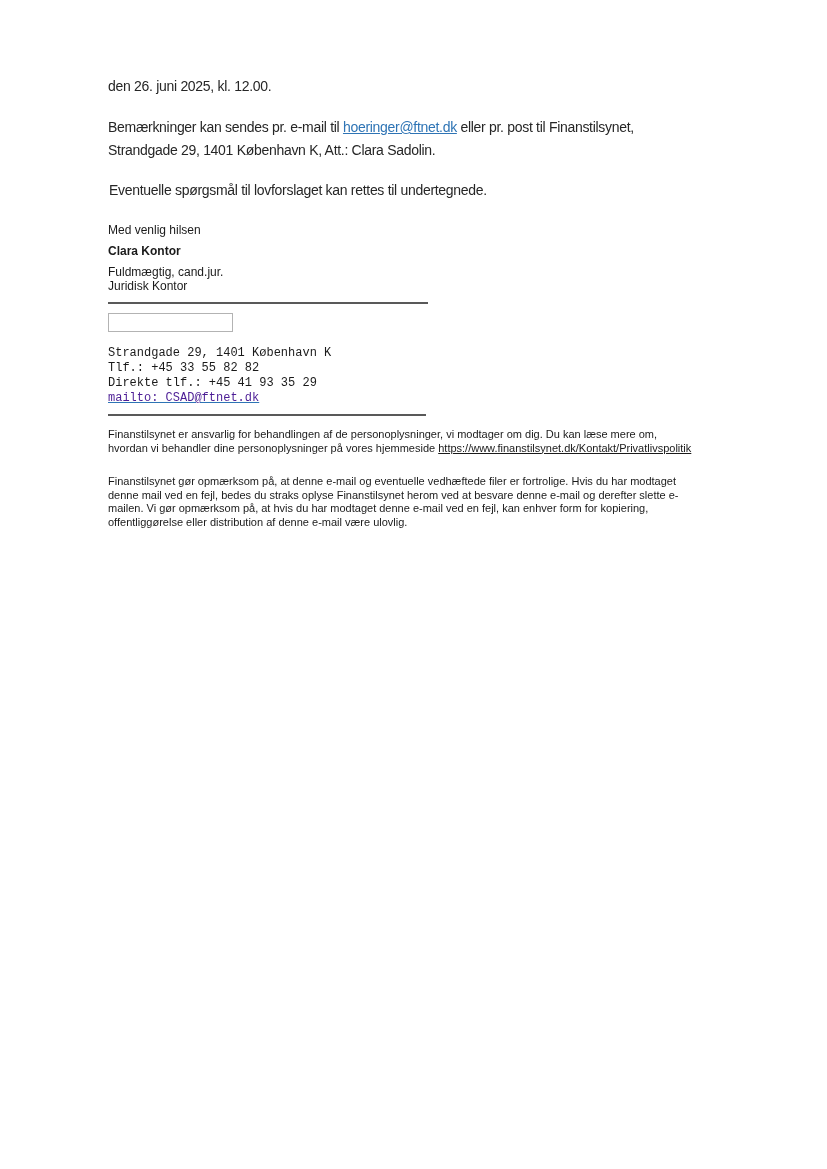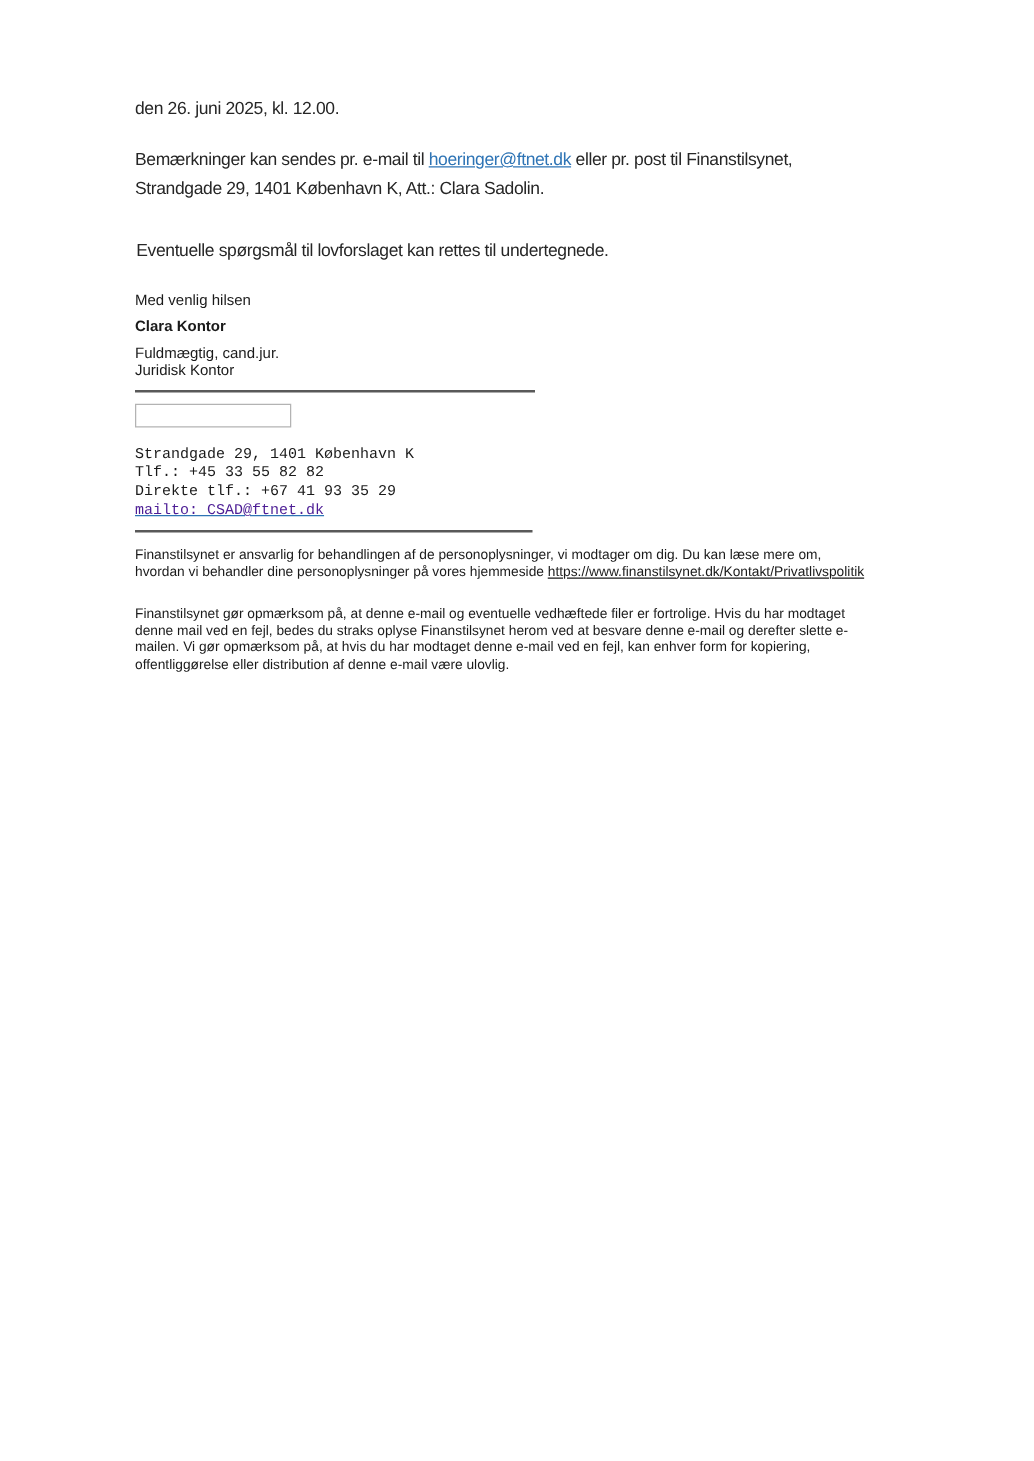--- a/index.html
+++ b/index.html
@@ -23,21 +23,21 @@
   
   .body-text {
     font-size: 14px;
     letter-spacing: -0.3px;
     line-height: 23px;
     margin: 0;
     color: #262626;
     white-space: pre-line;
   }
   .p-date      { margin: 0 0 18px 0; }
-  .p-remarks   { margin: 0 0 27px 0; }
+  .p-remarks   { margin: 0 0 17px 0; }
   .p-questions { margin: 1px; }
   .link-blue {
     color: #2E74B5;
     text-decoration: underline;
     cursor: pointer;
   }
   
   .signature {
     margin-top: 21px;
     font-size: 12px;
@@ -107,21 +107,21 @@
       <p class="sig-title">Fuldmægtig, cand.jur.
 Juridisk Kontor</p>
 
       <div class="divider"></div>
 
       <div class="img-placeholder"></div>
 
       <div class="sig-address">
         <div>Strandgade 29, 1401 København K</div>
         <div>Tlf.: +45 33 55 82 82</div>
-        <div>Direkte tlf.: +67 41 93 35 29</div>
+        <div>Direkte tlf.: +45 41 93 35 29</div>
         <a class="sig-link">mailto: CSAD@ftnet.dk</a>
       </div>
 
       <div class="divider divider-bottom"></div>
     </div>
 
     <p class="footer-text p-privacy"><span>Finanstilsynet er ansvarlig for behandlingen af de personoplysninger, vi modtager om dig. Du kan læse mere om,
 hvordan vi behandler dine personoplysninger på vores hjemmeside </span><a class="link-plain">https://www.finanstilsynet.dk/Kontakt/Privatlivspolitik</a></p>
 
     <p class="footer-text p-confidential">Finanstilsynet gør opmærksom på, at denne e-mail og eventuelle vedhæftede filer er fortrolige. Hvis du har modtaget

